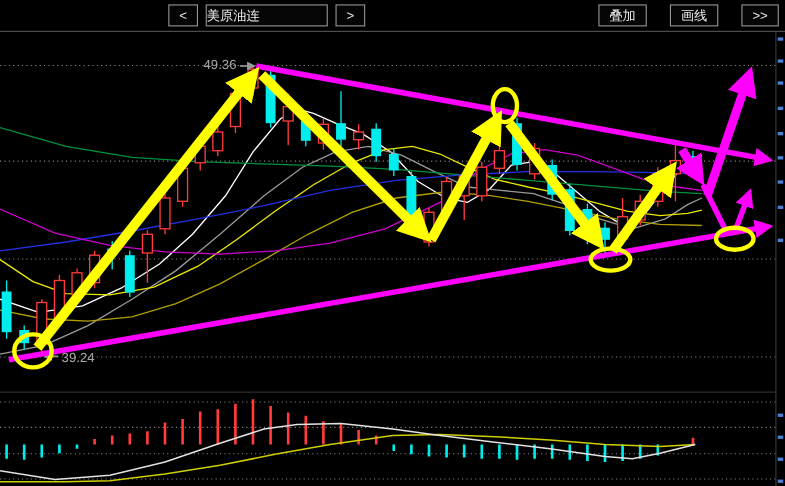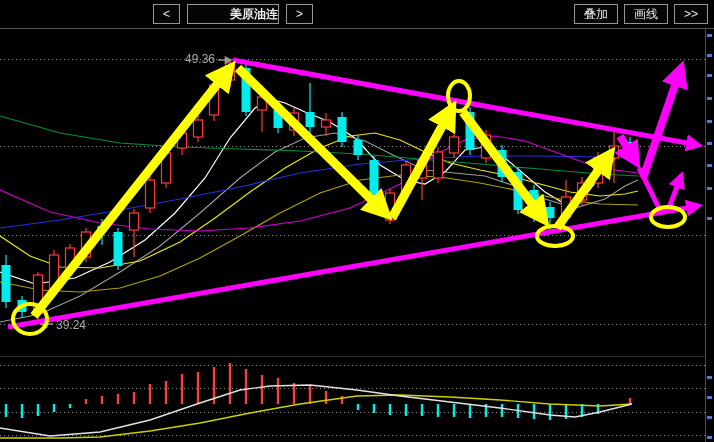--- a/index.html
+++ b/index.html
@@ -1,25 +1,25 @@
 <!DOCTYPE html>
 <html><head>
 <meta charset="utf-8">
 <style>
   html,body{margin:0;padding:0;background:#000;}
   .app{position:relative;width:714px;height:442px;background:#000;overflow:hidden;
        font-family:"Liberation Sans",sans-serif;}
   .toolbar{position:absolute;top:0;left:0;width:714px;height:28px;background:#000;
            border-bottom:1px solid #555;z-index:30;}
   .tb-left{position:absolute;left:153px;top:4px;display:flex;gap:7px;}
-  .tb-right{position:absolute;right:6px;top:4px;display:flex;gap:6px;}
+  .tb-right{position:absolute;right:6px;top:4px;display:flex;gap:21px;}
   .tb-btn{background:#050505;border:1px solid #969696;color:#ececec;font-size:12px;
           height:20px;line-height:18px;padding:0 9px;cursor:pointer;
           font-family:"Liberation Sans",sans-serif;white-space:nowrap;}
-  .tb-btn.symbol{width:92px;text-align:right;padding:0;font-weight:bold;}
+  .tb-btn.symbol{width:111px;text-align:left;padding:0;}
   svg{position:absolute;left:0;top:0;}
   .right-strip{position:absolute;left:706px;top:29px;width:8px;height:413px;background:#000;z-index:5;}
   .blue-dash{position:absolute;left:1px;width:5px;height:3px;background:#4a7fd4;}
 </style>
 </head>
 <body>
 
 <div class="app">
 
   <svg id="chart-svg" width="714" height="442" viewBox="0 0 714 442">

